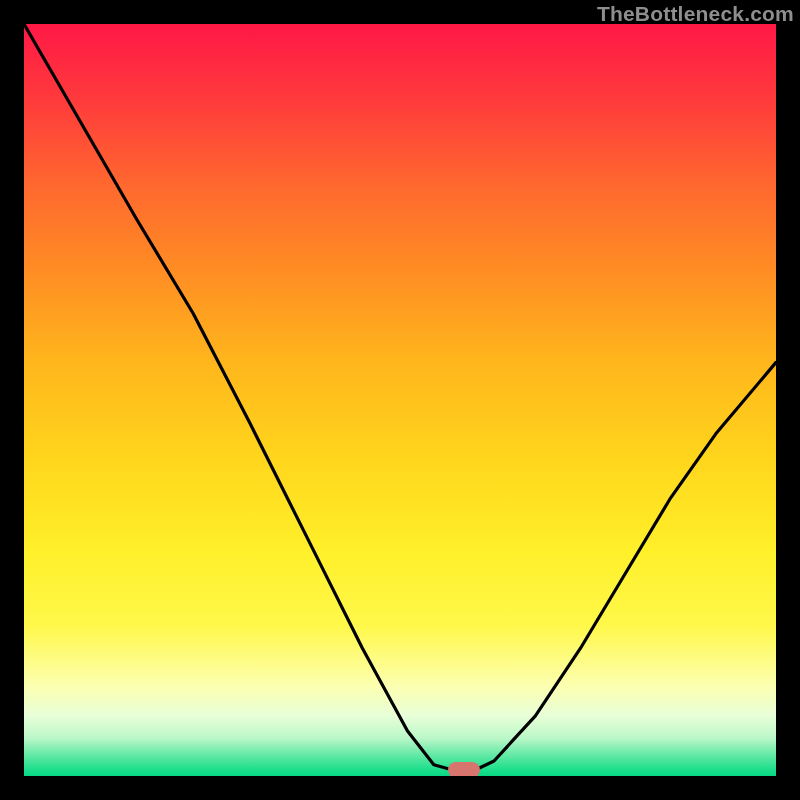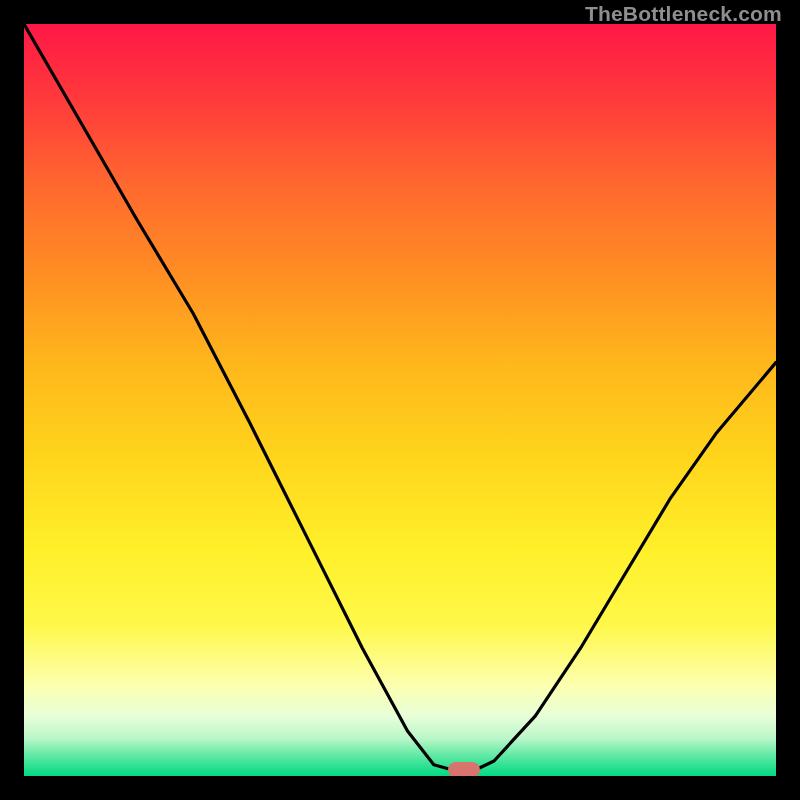--- a/index.html
+++ b/index.html
@@ -55,21 +55,21 @@
     position: absolute;
     width: 32px;
     height: 16px;
     border-radius: 8px;
     background: #d7746e;
     transform: translate(-50%, -50%);
   }
   .watermark {
     position: absolute;
     top: 2px;
-    right: 18px;
+    right: 6px;
     font-family: Arial, Helvetica, sans-serif;
     font-size: 21px;
     font-weight: 600;
     color: #8e8e8e;
     letter-spacing: 0.2px;
     user-select: none;
   }
 </style>
 </head>
 <body>

